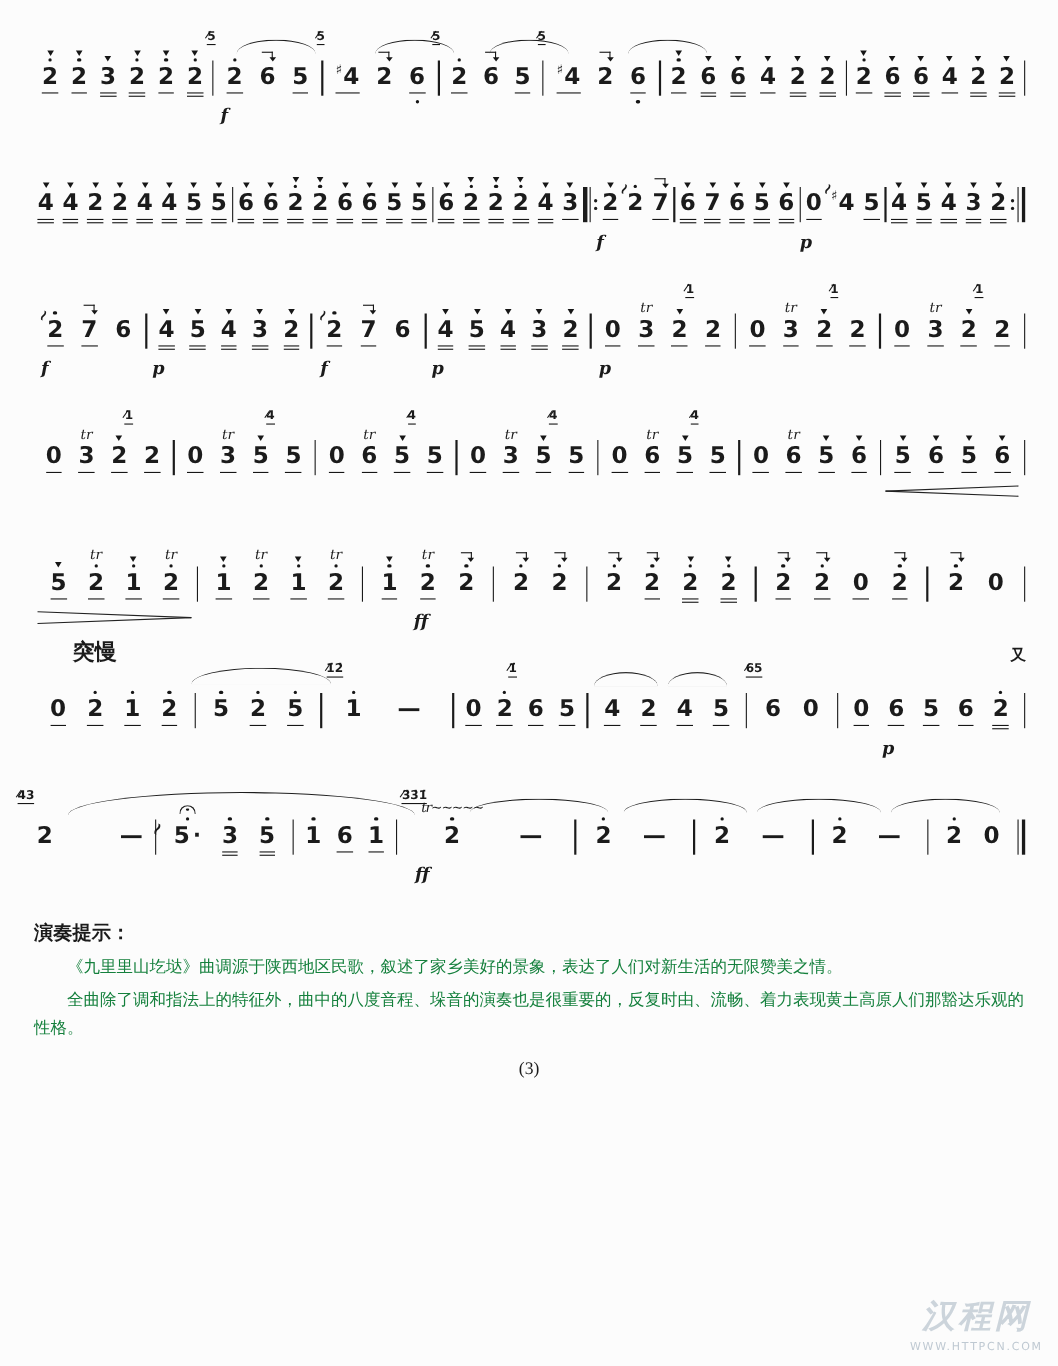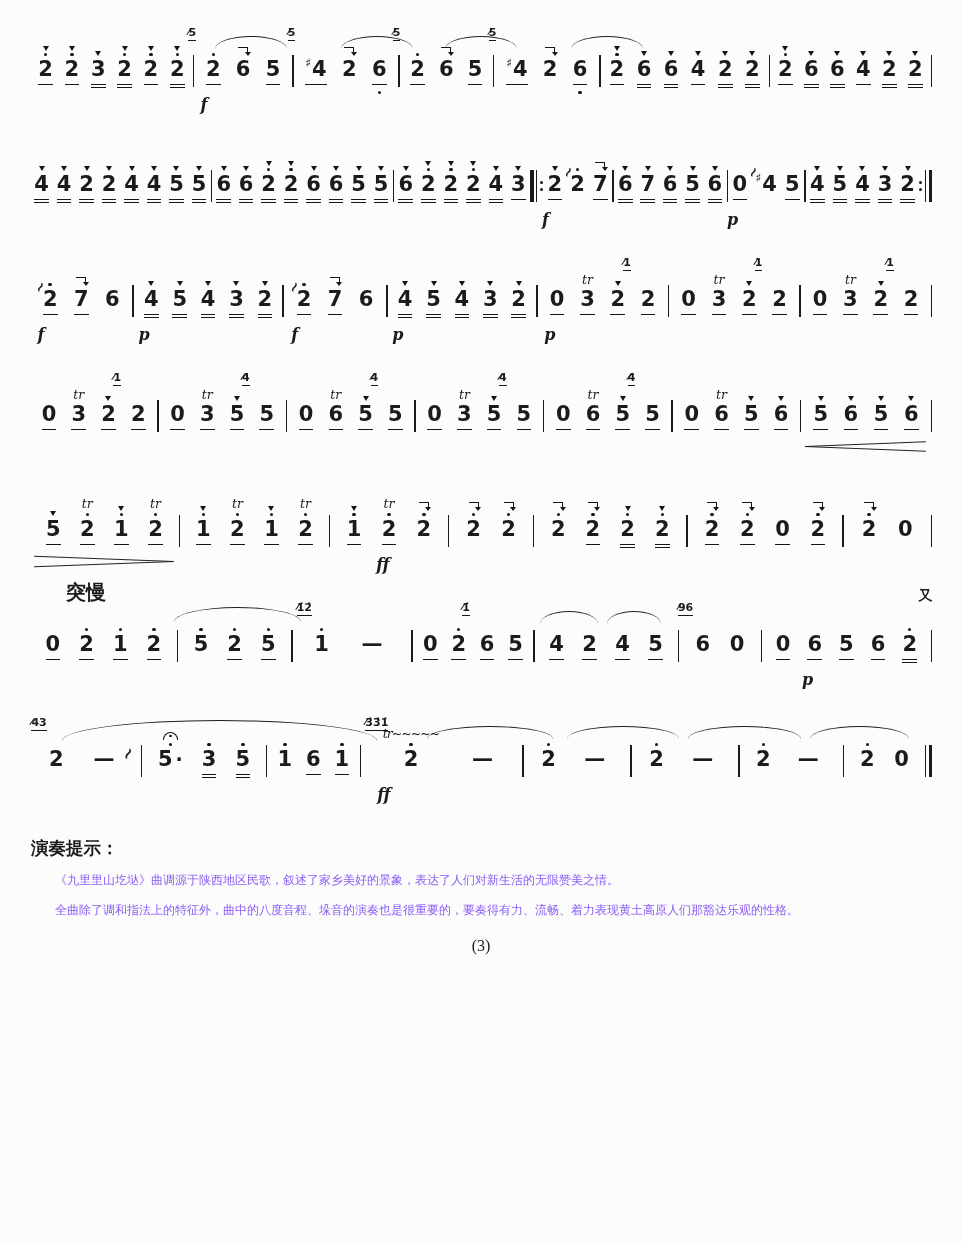--- a/index.html
+++ b/index.html
@@ -44,21 +44,21 @@
   .hp.c .hpl:last-child{transform-origin:left center;transform:rotate(-2.2deg)}
   .hp.d .hpl:first-child{transform-origin:right center;transform:rotate(2.2deg)}
   .hp.d .hpl:last-child{transform-origin:right center;transform:rotate(-2.2deg)}
   .bar{display:flex;gap:2.4px;height:32px;margin-top:25px;align-items:stretch;flex:0 0 auto}
   .bthin{width:1.4px;background:#1b1b1b}
   .bthick{width:3.4px;background:#1b1b1b}
   .bdots{display:flex;flex-direction:column;justify-content:center;gap:4.5px}
   .bdot{width:3.2px;height:3.2px;background:#1b1b1b;border-radius:50%}
   .notes{margin:51px 31px 0 31px;font-family:"Liberation Serif",serif}
   .notes-heading{font-size:17.5px;font-weight:bold;margin-bottom:8px}
-  .para{font-size:12px;line-height:25.5px;text-align:justify;text-indent:2em;margin:4px 0 0 0;color:#8b5cf6}
+  .para{font-size:15px;line-height:25.5px;text-align:justify;text-indent:2em;margin:4px 0 0 0;color:#15803d}
   .pageno{text-align:center;margin-top:14px;font-size:16px;font-family:"Liberation Serif",serif}
   .wm{position:absolute;right:14px;bottom:12px;text-align:center;pointer-events:none}
   .wm-logo{font:bold italic 30px "Liberation Serif",serif;letter-spacing:3px;color:#ccd4db}
   .wm-url{font-size:10px;letter-spacing:1.6px;color:#bfc9d2;margin-top:2px;font-family:"DejaVu Sans",sans-serif}
 </style>
 </head>
 <body>
 
 <div class="page">
   <div class="score">
@@ -2271,21 +2271,21 @@
             </div>
             <div class="lo"></div>
           </div>
         </div>
         <div class="bar">
           <div class="bthin"></div>
         </div>
         <div class="measure" style="flex-grow: 3.2;">
           <div class="note">
             <div class="orn"></div>
-            <div class="grace">96</div>
+            <div class="grace">65</div>
             <div class="dg">
               <div>6</div>
             </div>
             <div class="uls"></div>
             <div class="lo"></div>
           </div>
           <div class="note">
             <div class="orn"></div>
             <div class="dg">
               <div>0</div>
@@ -2357,21 +2357,21 @@
         <div class="bar">
           <div class="bthin"></div>
         </div>
       </div>
       <div class="system">
         <div class="arc" style="left: 3.5%; width: 35%; height: 20px; top: 0px;"></div>
         <div class="arc" style="left: 44%; width: 14%; height: 12px; top: 6px;"></div>
         <div class="arc" style="left: 59.5%; width: 12.5%; height: 12px; top: 6px;"></div>
         <div class="arc" style="left: 73%; width: 12.5%; height: 12px; top: 6px;"></div>
         <div class="arc" style="left: 86.5%; width: 11%; height: 12px; top: 6px;"></div>
-        <div class="measure" style="flex-grow: 4.2;">
+        <div class="measure" style="flex-grow: 4.2; justify-content: space-between;">
           <div class="note">
             <div class="orn"></div>
             <div class="grace">43</div>
             <div class="dg">
               <div>2</div>
             </div>
             <div class="uls"></div>
             <div class="lo"></div>
           </div>
           <div class="note dash">
@@ -2584,16 +2584,20 @@
         </div>
         <div class="bar">
           <div class="bthin"></div>
           <div class="bthick"></div>
         </div>
       </div>
     </div>
   <div class="notes">
     <div class="notes-heading">演奏提示：</div>
     <p class="para">《九里里山圪垯》曲调源于陕西地区民歌，叙述了家乡美好的景象，表达了人们对新生活的无限赞美之情。</p>
-    <p class="para">全曲除了调和指法上的特征外，曲中的八度音程、垛音的演奏也是很重要的，要奏得有力、流畅、着力表现黄土高原人们那豁达乐观的性格。</p>
+    <p class="para">全曲除了调和指法上的特征外，曲中的八度音程、垛音的演奏也是很重要的，反复时由、流畅、着力表现黄土高原人们那豁达乐观的性格。</p>
   </div>
   <div class="pageno">(3)</div>
+  <div class="wm">
+    <div class="wm-logo">汉程网</div>
+    <div class="wm-url">WWW.HTTPCN.COM</div>
+  </div>
 </div>
 
 </body></html>

